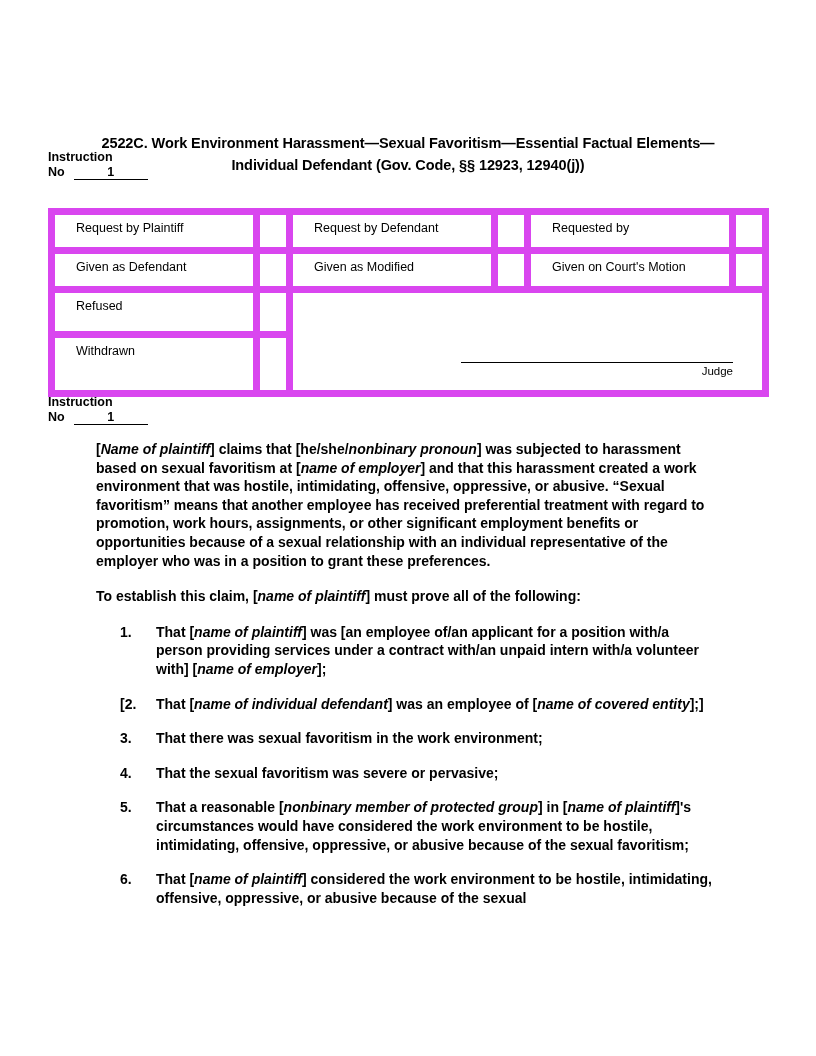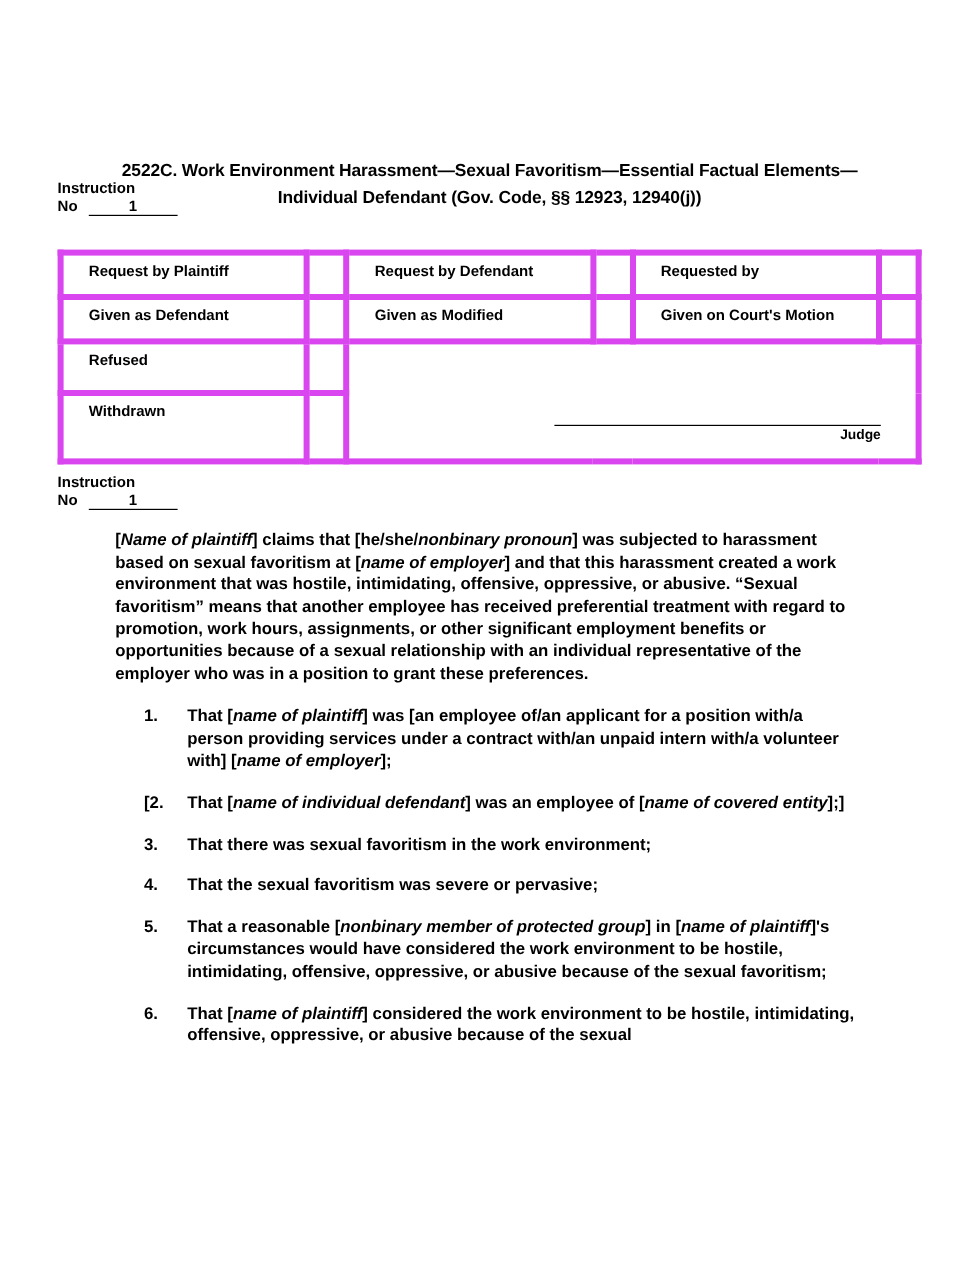--- a/index.html
+++ b/index.html
@@ -72,25 +72,24 @@
   .req-table {
     position: absolute;
     top: 208px;
     left: 48px;
     width: 720px;
     border-collapse: collapse;
     table-layout: fixed;
     font-size: 12.5px;
   }
   .req-table td {
-    border: 5px solid #d946ef;
+    border: 7px solid #d946ef;
     padding: 6px 21px;
     vertical-align: top;
     height: 20px;
-    font-weight: bold;
   }
   .cell-label { white-space: nowrap; }
   .col-wide   { width: 205px; }
   .col-check  { width: 33px; }
   .col-wide2  { width: 205px; }
   .col-check2 { width: 33px; }
   .col-wide3  { width: 205px; }
   .col-check3 { width: 33px; }
 
   .row-refused td   { height: 26px; }
@@ -227,20 +226,21 @@
 
   <div class="instruction-block second">
     <span class="instruction-word">Instruction</span>
     <span class="instruction-row">
       <span class="instruction-no-label">No</span><span class="instruction-fill">1</span>
     </span>
   </div>
 
   <div class="body-content">
     <p class="para"><span>[</span><span class="ital">Name of plaintiff</span><span>] claims that [he/she/</span><span class="ital">nonbinary pronoun</span><span>] was subjected to harassment based on sexual favoritism at [</span><span class="ital">name of employer</span><span>] and that this harassment created a work environment that was hostile, intimidating, offensive, oppressive, or abusive. “Sexual favoritism” means that another employee has received preferential treatment with regard to promotion, work hours, assignments, or other significant employment benefits or opportunities because of a sexual relationship with an individual representative of the employer who was in a position to grant these preferences.</span></p>
+    <p class="para"><span>To establish this claim, [</span><span class="ital">name of plaintiff</span><span>] must prove all of the following:</span></p>
     <ol class="claim-list">
       <li class="claim-item">
         <span class="claim-num">1.</span>
         <span class="claim-text"><span>That [</span><span class="ital">name of plaintiff</span><span>] was [an employee of/an applicant for a position with/a person providing services under a contract with/an unpaid intern with/a volunteer with] [</span><span class="ital">name of employer</span><span>];</span></span>
       </li>
       <li class="claim-item">
         <span class="claim-num">[2.</span>
         <span class="claim-text"><span>That [</span><span class="ital">name of individual defendant</span><span>] was an employee of [</span><span class="ital">name of covered entity</span><span>];]</span></span>
       </li>
       <li class="claim-item">

